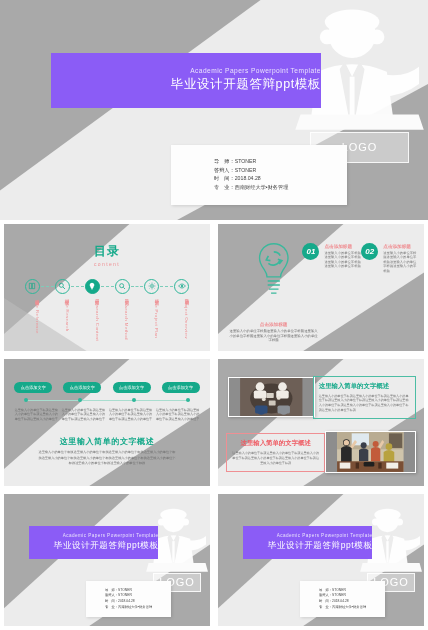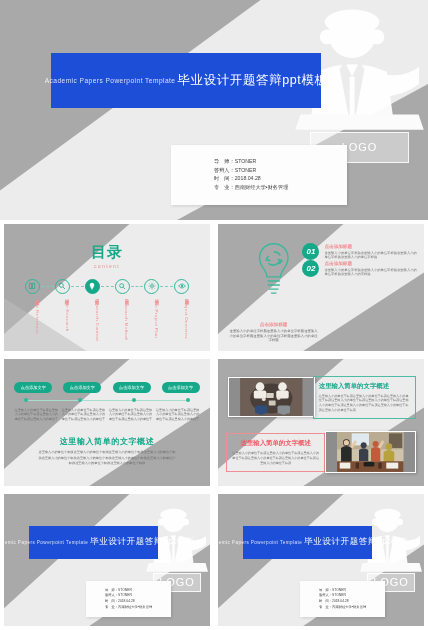--- a/index.html
+++ b/index.html
@@ -65,23 +65,23 @@
     position: absolute; right: 1%; top: 52%;
     width: 30%; height: 7%;
     background: #fbfbfb;
     clip-path: polygon(4% 0%, 96% 0%, 100% 100%, 0% 100%);
   }
 
   
   .banner {
     position: absolute; left: 12%; top: 24%;
     width: 63%; height: 25%;
-    background: #1d4ed8;
-    display: flex; 
-    align-items: center; justify-content: center;
+    background: #8b5cf6;
+    display: flex; flex-direction: column;
+    align-items: flex-end; justify-content: center;
     gap: 2px;
   }
   .banner .sub {
     color: rgba(255,255,255,.82);
     font-size: 6.6px; letter-spacing: .45px; white-space: nowrap;
   }
   .banner .main {
     color: #ffffff; font-size: 12.5px; font-weight: 400;
     letter-spacing: .6px; white-space: nowrap;
   }
@@ -96,21 +96,21 @@
     display: flex; flex-direction: column; justify-content: center; gap: 1px;
   }
   .infocard .row {
     font-size: 5.2px; color: #3a3a3a; white-space: nowrap; line-height: 1.5;
   }
   .infocard .k { color: #333; }
   .infocard .v { color: #444; }
 
   
   .toc-title { position: absolute; left: 0; right: 0; top: 15%; text-align: center; }
-  .toc-title .cn { font-size: 15px; color: #15a98a; font-weight: 700; letter-spacing: 1px; }
+  .toc-title .cn { font-size: 12px; color: #15a98a; font-weight: 700; letter-spacing: 1px; }
   .toc-title .en { font-size: 5px; color: #ef8f93; letter-spacing: 1.4px; margin-top: 1px; }
   .toc-rail {
     position: absolute; left: 10%; right: 10%; top: 43%;
     display: flex; align-items: center; justify-content: space-between;
   }
   .toc-node { display: flex; flex-direction: column; align-items: center; position: relative; }
   .toc-circ {
     width: 15px; height: 15px; border-radius: 50%;
     border: 1px solid #2fb79a; background: transparent;
     display: flex; align-items: center; justify-content: center;
@@ -134,21 +134,21 @@
   
   .bulb { position: absolute; left: 14%; top: 13%; width: 26%; height: 48%; }
   .bulb svg { width: 100%; height: 100%; }
   .bulb-cap {
     position: absolute; left: 5%; bottom: 6%; width: 44%; text-align: center;
   }
   .bulb-cap .h { font-size: 4.6px; color: #ef8f93; font-weight: 700; margin-bottom: 2px; }
   .bulb-cap .p { font-size: 3.4px; color: #6d6d6d; line-height: 1.45; }
   .num-list {
     position: absolute; right: 3%; top: 15%; width: 56%;
-    display: flex; flex-direction: column; gap: 0; align-items: center;
+    display: flex; flex-direction: row; gap: 0;
   }
   .num-row { display: flex; align-items: flex-start; gap: 5px; }
   .num-badge {
     flex: 0 0 auto; width: 17px; height: 17px; border-radius: 50%;
     background: #15a98a; color: #fff;
     display: flex; align-items: center; justify-content: center;
     font-size: 8px; font-weight: 700; font-style: italic;
   }
   .num-body { padding-top: 1px; }
   .num-body .h { font-size: 4.6px; color: #ef8f93; font-weight: 700; margin-bottom: 1.5px; }

